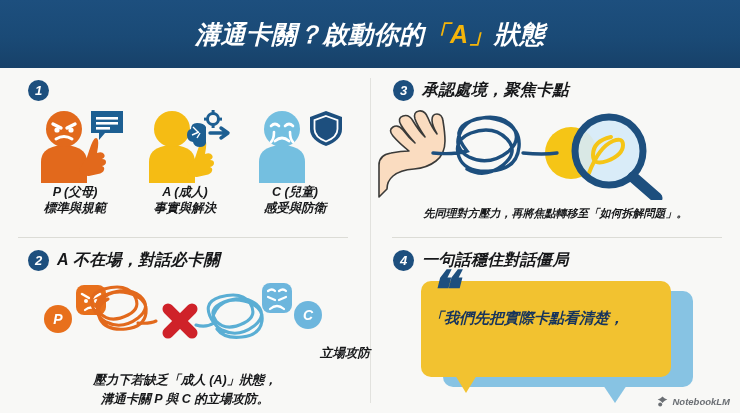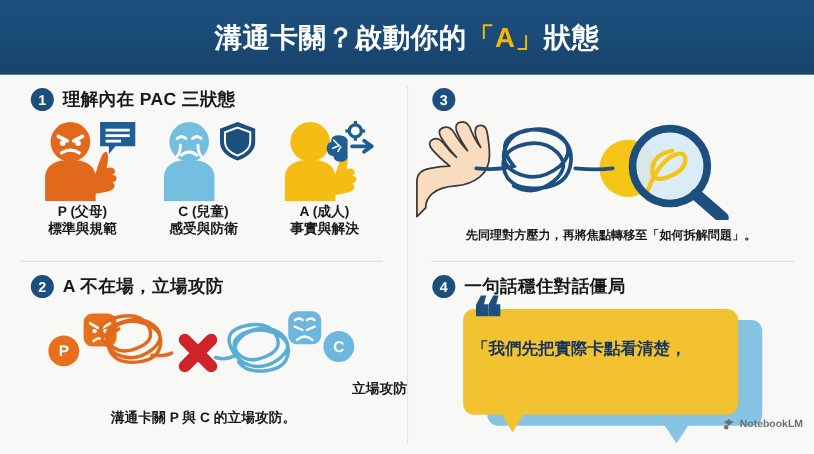--- a/index.html
+++ b/index.html
@@ -8,21 +8,22 @@
     background: #ffffff;
   }
   body {
     font-family: "Liberation Sans", "DejaVu Sans", sans-serif;
   }
   #infographic {
     position: relative;
     width: 740px;
     height: 413px;
     overflow: hidden;
-    background: #86efac;
+    background: #fef9c3;
+    font-style: italic;
   }
 
   
   .header-band {
     position: absolute;
     left: 0; top: 0;
     width: 740px; height: 68px;
     background: linear-gradient(180deg,#1d4f7e 0%, #1a4a76 55%, #174169 100%);
     display: flex;
     align-items: center;
@@ -203,21 +204,21 @@
     width: 236px;
     font-size: 15px;
     font-weight: bold;
     color: #17345c;
     line-height: 1.45;
   }
 
   
   .watermark {
     position: absolute;
-    right: 10px; bottom: 22px;
+    right: 10px; bottom: 6px;
     display: flex;
     align-items: center;
     gap: 4px;
     font-size: 9.5px;
     font-weight: bold;
     color: #6b6f74;
   }
   .watermark svg { display: block; }
 </style>
 </head>
@@ -232,21 +233,20 @@
   </div>
 
   <div class="content">
     <div class="v-divider"></div>
     <div class="h-divider-left"></div>
     <div class="h-divider-right"></div>
 
     <div class="panel panel-1">
       <div class="heading">
         <div class="badge">1</div>
-        <div class="heading-text">理解內在 PAC 三狀態</div>
       </div>
 
       <div class="figures">
 
         <div class="figure">
           <div class="figure-art">
             <svg width="104" height="78" viewBox="0 0 104 78">
               <path d="M18 78 V57 Q18 44 33 41 L49 41 Q64 44 64 57 V78 Z" fill="#e2691c"></path>
               <circle cx="41" cy="24" r="18" fill="#e2691c"></circle>
               <path d="M30 19 L38 23" stroke="#ffffff" stroke-width="3.4" stroke-linecap="round"></path>
@@ -260,40 +260,20 @@
               <g>
                 <path d="M68 6 H100 V28 H82 L76 35 V28 H68 Z" fill="#1d5f92"></path>
                 <rect x="73" y="12" width="22" height="2.6" fill="#ffffff"></rect>
                 <rect x="73" y="17" width="22" height="2.6" fill="#ffffff"></rect>
                 <rect x="73" y="22" width="14" height="2.6" fill="#ffffff"></rect>
               </g>
             </svg>
           </div>
           <div class="fig-label">P (父母)</div>
           <div class="fig-sub">標準與規範</div>
-        </div>
-
-        <div class="figure">
-          <div class="figure-art">
-            <svg width="104" height="78" viewBox="0 0 104 78">
-              <path d="M16 78 V57 Q16 44 31 41 L47 41 Q62 44 62 57 V78 Z" fill="#74bfe0"></path>
-              <circle cx="39" cy="24" r="18" fill="#74bfe0"></circle>
-              <path d="M28 21 q4 -4 8 0" stroke="#ffffff" stroke-width="2.6" fill="none" stroke-linecap="round"></path>
-              <path d="M42 21 q4 -4 8 0" stroke="#ffffff" stroke-width="2.6" fill="none" stroke-linecap="round"></path>
-              <path d="M31 27 q0 7 -3 10" stroke="#ffffff" stroke-width="2.6" fill="none" stroke-linecap="round"></path>
-              <path d="M47 27 q0 7 3 10" stroke="#ffffff" stroke-width="2.6" fill="none" stroke-linecap="round"></path>
-              <path d="M32 36 q7 -6 14 0" stroke="#ffffff" stroke-width="2.8" fill="none" stroke-linecap="round"></path>
-              <g>
-                <path d="M83 6 L99 12 V24 Q99 35 83 41 Q67 35 67 24 V12 Z" fill="#1d4f7e"></path>
-                <path d="M83 11 L94.5 15.2 V24 Q94.5 32 83 36.5 Q71.5 32 71.5 24 V15.2 Z" fill="none" stroke="#ffffff" stroke-width="1.8"></path>
-              </g>
-            </svg>
-          </div>
-          <div class="fig-label">C (兒童)</div>
-          <div class="fig-sub">感受與防衛</div>
         </div>
 
         <div class="figure">
           <div class="figure-art">
             <svg width="104" height="78" viewBox="0 0 104 78">
               <path d="M16 78 V57 Q16 44 31 41 L47 41 Q62 44 62 57 V78 Z" fill="#f5bc14"></path>
               <circle cx="39" cy="24" r="18" fill="#f5bc14"></circle>
               <g>
                 <path d="M64 47 q4 -13 7 -13 q3 0 2 9 l-1 6 q5 -2 7 1 q2 3 -2 5 q4 0 4 3 q0 3 -4 4 q3 1 2 4 q-1 3 -6 4 l-9 2 q-8 0 -10 -6 L 62 53 Z" fill="#f5bc14"></path>
               </g>
@@ -308,27 +288,47 @@
                   <rect x="85" y="12.6" width="4" height="3"></rect>
                 </g>
                 <path d="M77 28 H92 M88 23 L95 28 L88 33" stroke="#1d5f92" stroke-width="3.4" fill="none" stroke-linecap="round" stroke-linejoin="round"></path>
               </g>
             </svg>
           </div>
           <div class="fig-label">A (成人)</div>
           <div class="fig-sub">事實與解決</div>
         </div>
 
+        <div class="figure">
+          <div class="figure-art">
+            <svg width="104" height="78" viewBox="0 0 104 78">
+              <path d="M16 78 V57 Q16 44 31 41 L47 41 Q62 44 62 57 V78 Z" fill="#74bfe0"></path>
+              <circle cx="39" cy="24" r="18" fill="#74bfe0"></circle>
+              <path d="M28 21 q4 -4 8 0" stroke="#ffffff" stroke-width="2.6" fill="none" stroke-linecap="round"></path>
+              <path d="M42 21 q4 -4 8 0" stroke="#ffffff" stroke-width="2.6" fill="none" stroke-linecap="round"></path>
+              <path d="M31 27 q0 7 -3 10" stroke="#ffffff" stroke-width="2.6" fill="none" stroke-linecap="round"></path>
+              <path d="M47 27 q0 7 3 10" stroke="#ffffff" stroke-width="2.6" fill="none" stroke-linecap="round"></path>
+              <path d="M32 36 q7 -6 14 0" stroke="#ffffff" stroke-width="2.8" fill="none" stroke-linecap="round"></path>
+              <g>
+                <path d="M83 6 L99 12 V24 Q99 35 83 41 Q67 35 67 24 V12 Z" fill="#1d4f7e"></path>
+                <path d="M83 11 L94.5 15.2 V24 Q94.5 32 83 36.5 Q71.5 32 71.5 24 V15.2 Z" fill="none" stroke="#ffffff" stroke-width="1.8"></path>
+              </g>
+            </svg>
+          </div>
+          <div class="fig-label">C (兒童)</div>
+          <div class="fig-sub">感受與防衛</div>
+        </div>
+
       </div>
     </div>
 
     <div class="panel panel-2">
       <div class="heading">
         <div class="badge">2</div>
-        <div class="heading-text">A 不在場，立場攻防</div>
+        <div class="heading-text">A 不在場，對話必卡關</div>
       </div>
 
       <div class="scribble-row">
         <svg width="370" height="82" viewBox="0 0 370 82" style="position:absolute;left:0;top:0;">
 
           <circle cx="58" cy="46" r="14" fill="#e8701c"></circle>
           <text x="58" y="51" text-anchor="middle" font-family="Liberation Sans, sans-serif" font-size="14" font-weight="bold" fill="#ffffff">P</text>
 
           <rect x="76" y="12" width="30" height="30" rx="8" fill="#e8701c"></rect>
           <path d="M82 21 L89 25" stroke="#ffffff" stroke-width="2.4" stroke-linecap="round"></path>
@@ -358,27 +358,29 @@
           <path d="M286 24 L279 27" stroke="#ffffff" stroke-width="2.2" stroke-linecap="round"></path>
           <path d="M270 36 q7 -6 14 0" stroke="#ffffff" stroke-width="2.2" fill="none" stroke-linecap="round"></path>
 
           <circle cx="308" cy="42" r="14" fill="#6db6dd"></circle>
           <text x="308" y="47" text-anchor="middle" font-family="Liberation Sans, sans-serif" font-size="14" font-weight="bold" fill="#ffffff">C</text>
         </svg>
         <div class="xlabel">立場攻防</div>
       </div>
 
       <div class="body-text">
+        <div>壓力下若缺乏「成人 (A)」狀態，</div>
         <div>溝通卡關 P 與 C 的立場攻防。</div>
       </div>
     </div>
 
     <div class="panel panel-3">
       <div class="heading">
         <div class="badge">3</div>
+        <div class="heading-text">承認處境，聚焦卡點</div>
       </div>
 
       <div class="hand-row">
         <svg width="369" height="95" viewBox="0 0 369 95" style="position:absolute;left:0;top:0;">
 
           <g>
             <path d="M8 92 V60 q0 -10 12 -12 q10 -2 18 -2 q-10 -8 -16 -15 q-5 -6 0 -9 q5 -3 10 3 q6 8 12 13 q-10 -11 -14 -18 q-4 -7 2 -9 q6 -2 10 5 q6 10 12 16 q-8 -12 -10 -18 q-2 -7 4 -8 q6 -1 9 7 q4 10 9 16 q-5 -9 -5 -14 q0 -6 5 -6 q5 0 6 7 q2 12 2 20 q0 13 -9 20 q-9 7 -22 8 q-14 1 -21 7 q-6 5 -6 13 Z" fill="#fadcc0" stroke="#3a3a38" stroke-width="1.6" stroke-linejoin="round"></path>
           </g>
 
           <circle cx="200" cy="48" r="26" fill="#f5c516"></circle>

